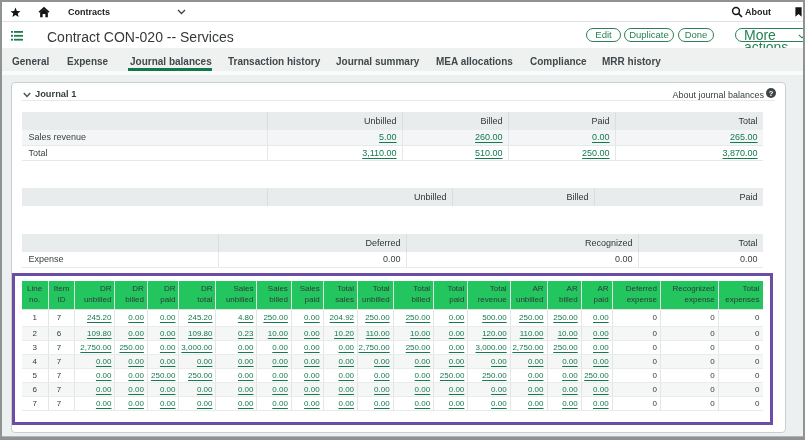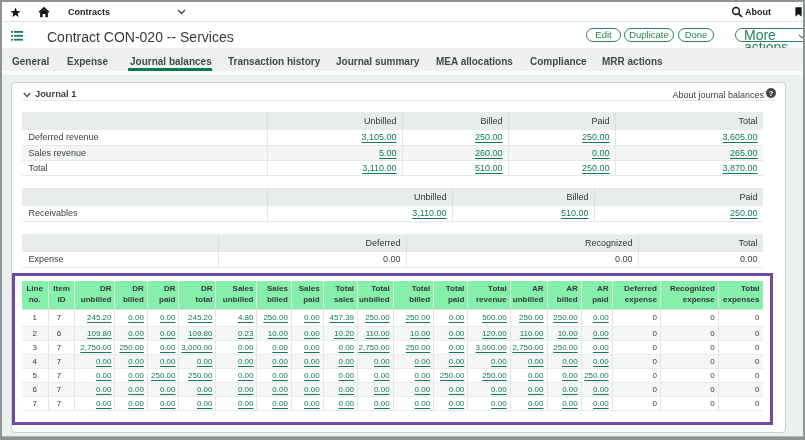--- a/index.html
+++ b/index.html
@@ -31,21 +31,21 @@
 .t3 th{background:#e9eced;font-weight:400;color:#303536;text-align:right;padding:0 5px 0 0;border-left:1px solid #d9dedf;font-size:9px}
 .t3 th:first-child{border-left:none}
 .t3 td{text-align:right;padding:0 5px 0 0;border-left:1px solid #e3e7e8;border-bottom:1px solid #e6e9ea}
 .t3 td:first-child{text-align:left;padding:0 0 0 7px;border-left:none;color:#3d4243}
 .t3 tr.alt td{background:#f3f5f6}
 .lk{color:#15794e;text-decoration:underline;text-underline-offset:1.5px;text-decoration-thickness:1px}
 
 #purple{position:absolute;left:12px;top:273px;width:760.5px;height:151.5px;border:3.5px solid #6b4da6;z-index:20}
 
 .bigt{font-size:8px;color:#34393a}
-.bigt th{font-weight:700;color:#34393a;background:#86efac;text-align:right;padding:0 3px 0 0;border-left:1px solid #e2e6e7;line-height:10.5px}
+.bigt th{font-weight:400;color:#34393a;background:#22c55e;text-align:right;padding:0 3px 0 0;border-left:1px solid #e2e6e7;line-height:10.5px}
 .bigt th.c{text-align:center;padding:0}
 .bigt th:first-child{border-left:none}
 .bigt td{text-align:right;padding:0 3px 0 0;border-left:1px solid #e2e6e7;border-bottom:1px solid #e9eceb}
 .bigt td.c{text-align:center;padding:0}
 .bigt td.l{text-align:left;padding:0 0 0 8px}
 .bigt td:first-child{border-left:none}
 .bigt tr.alt td{background:#f5f7f7}
 .bigt tr.hd th{border-bottom:1px solid #dfe3e4}
 svg{display:block}
 </style></head><body>
@@ -92,21 +92,21 @@
         </svg></span>
 </div>
 <div id="tabband">
       <span class="tab" style="left:10px">General</span>
       <span class="tab" style="left:65px">Expense</span>
       <span class="tab" style="left:128px">Journal balances</span>
       <span class="tab" style="left:226px">Transaction history</span>
       <span class="tab" style="left:334px">Journal summary</span>
       <span class="tab" style="left:434px">MEA allocations</span>
       <span class="tab" style="left:528px">Compliance</span>
-      <span class="tab" style="left:600px">MRR actions</span>
+      <span class="tab" style="left:600px">MRR history</span>
       <div id="tabu"></div>
     </div>
     <div id="whitegap"></div>
     <div id="content"></div>
     <div id="card"></div>
     <span id="jhead"><svg style="display:inline-block;vertical-align:-1px;margin-right:4px" width="8" height="6" viewBox="0 0 8 6">
         <path d="M0.8 1 L4 4.4 L7.2 1" stroke="#4a4f50" stroke-width="1.4" fill="none"></path>
       </svg>Journal 1</span>
 <span class="abs" style="right:41px;top:89.5px;font-size:9px;color:#3b4041">About journal balances</span>
 <svg class="abs" style="left:766px;top:88px" width="10" height="10" viewBox="0 0 10 10">
@@ -123,27 +123,20 @@
         <col style="width:147.5px">
       </colgroup>
       <tbody>
         <tr class="hd" style="height:18px">
           <th></th>
           <th>Unbilled</th>
           <th>Billed</th>
           <th>Paid</th>
           <th>Total</th>
         </tr>
-        <tr style="height:15px">
-          <td>Deferred revenue</td>
-          <td><span class="lk">3,105.00</span></td>
-          <td><span class="lk">250.00</span></td>
-          <td><span class="lk">250.00</span></td>
-          <td><span class="lk">3,605.00</span></td>
-        </tr>
         <tr class="alt" style="height:15px">
           <td>Sales revenue</td>
           <td><span class="lk">5.00</span></td>
           <td><span class="lk">260.00</span></td>
           <td><span class="lk">0.00</span></td>
           <td><span class="lk">265.00</span></td>
         </tr>
         <tr style="height:15px">
           <td>Total</td>
           <td><span class="lk">3,110.00</span></td>
@@ -159,26 +152,20 @@
         <col style="width:184.6px">
         <col style="width:142px">
         <col style="width:168.5px">
       </colgroup>
       <tbody>
         <tr class="hd" style="height:18px">
           <th></th>
           <th>Unbilled</th>
           <th>Billed</th>
           <th>Paid</th>
-        </tr>
-        <tr style="height:15px">
-          <td>Receivables</td>
-          <td><span class="lk">3,110.00</span></td>
-          <td><span class="lk">510.00</span></td>
-          <td><span class="lk">250.00</span></td>
         </tr>
       </tbody>
     </table>
     <table class="t3 " style="left:21.5px;top:234px;width:741.0px">
       <colgroup>
         <col style="width:196.5px">
         <col style="width:188px">
         <col style="width:232px">
         <col style="width:124.5px">
       </colgroup>
@@ -247,21 +234,21 @@
         <tr style="height:17px">
           <td class="c">1</td>
           <td class="l">7</td>
           <td><span class="lk">245.20</span></td>
           <td><span class="lk">0.00</span></td>
           <td><span class="lk">0.00</span></td>
           <td><span class="lk">245.20</span></td>
           <td><span class="lk">4.80</span></td>
           <td><span class="lk">250.00</span></td>
           <td><span class="lk">0.00</span></td>
-          <td><span class="lk">457.39</span></td>
+          <td><span class="lk">204.92</span></td>
           <td><span class="lk">250.00</span></td>
           <td><span class="lk">250.00</span></td>
           <td><span class="lk">0.00</span></td>
           <td><span class="lk">500.00</span></td>
           <td><span class="lk">250.00</span></td>
           <td><span class="lk">250.00</span></td>
           <td><span class="lk">0.00</span></td>
           <td>0</td>
           <td>0</td>
           <td>0</td>

